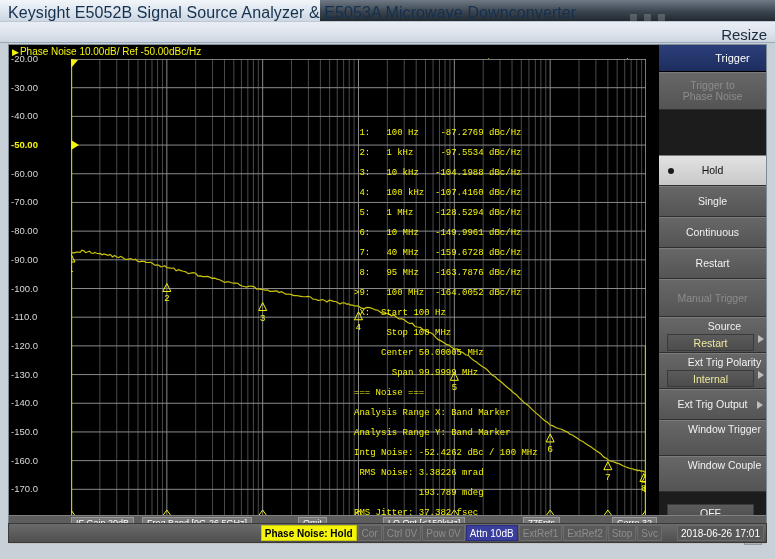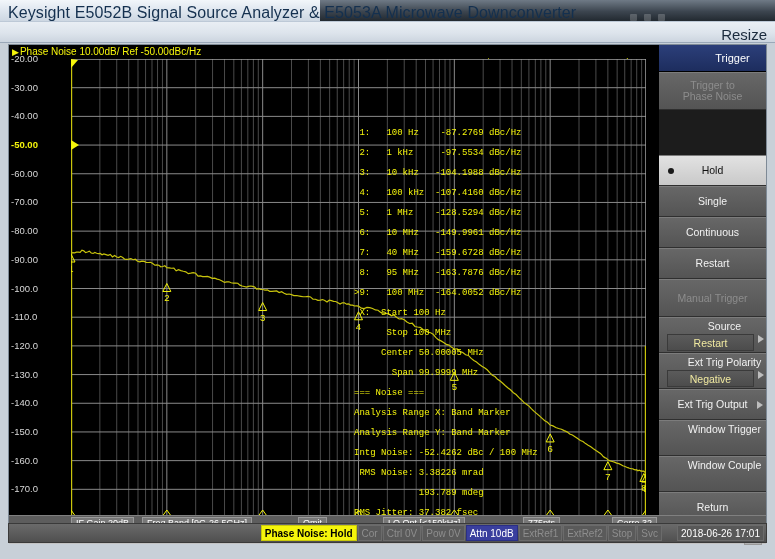--- a/index.html
+++ b/index.html
@@ -348,37 +348,34 @@
           <div class="sk tall dim">
             <span>Manual Trigger</span>
           </div>
           <div class="sk2">
             <div class="lbl">Source</div>
             <div class="val">Restart</div>
             <div class="chev"></div>
           </div>
           <div class="sk2">
             <div class="lbl">Ext Trig Polarity</div>
-            <div class="val">Negative</div>
+            <div class="val">Internal</div>
             <div class="chev"></div>
           </div>
           <div class="sk">
             <span>Ext Trig Output</span>
             <div class="chev"></div>
           </div>
           <div class="sk2">
             <div class="lbl">Window Trigger</div>
             <div class="val white">OFF</div>
           </div>
           <div class="sk2">
             <div class="lbl">Window Couple</div>
             <div class="val white">OFF</div>
-          </div>
-          <div class="sk">
-            <span>Return</span>
           </div>
         </div>
     </div>
 
     <div id="softbar">
         <div class="sbtn" style="left: 62px;">IF Gain 20dB</div>
         <div class="sbtn" style="left: 133px;">Freq Band [9G-26.5GHz]</div>
         <div class="sbtn" style="left: 289px;">Omit</div>
         <div class="sbtn" style="left: 374px;">LO Opt [&lt;150kHz]</div>
         <div class="sbtn" style="left: 514px;">775pts</div>

